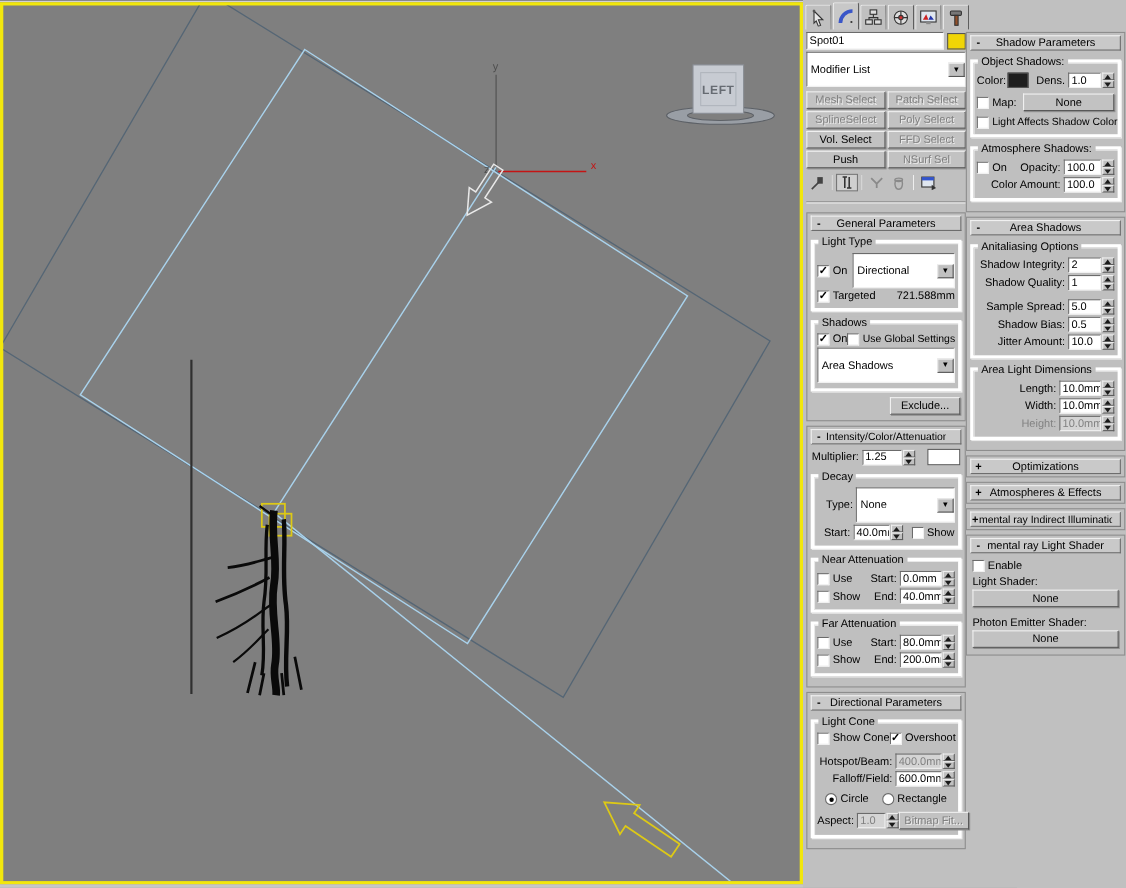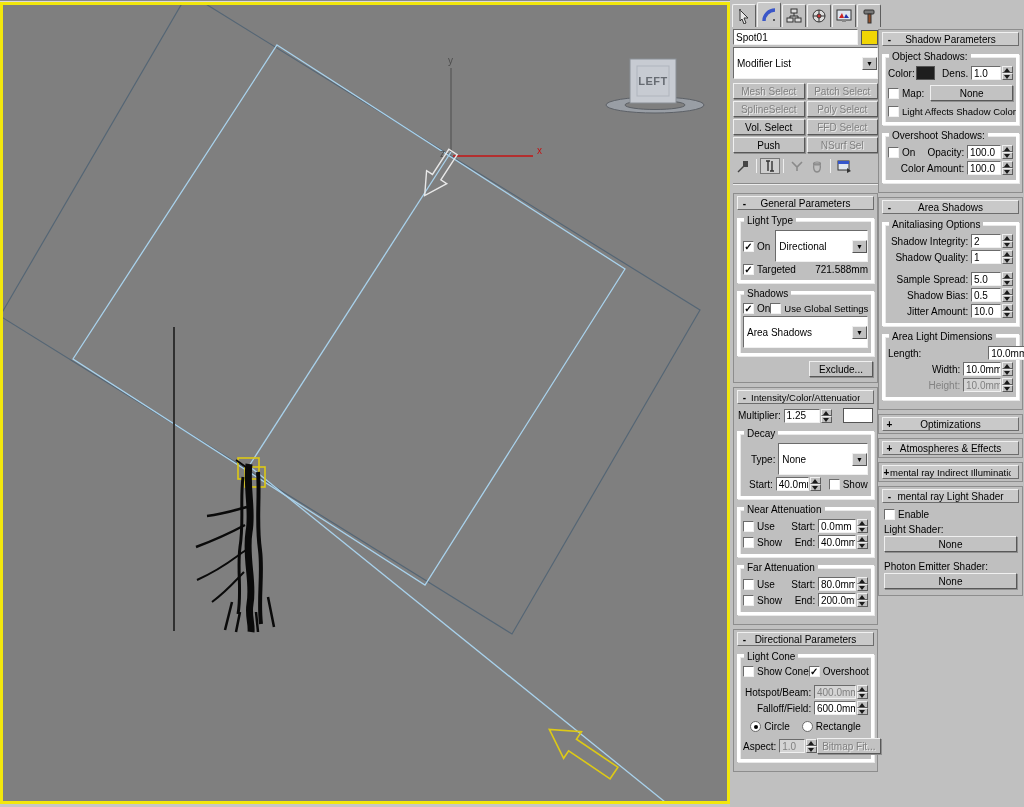--- a/index.html
+++ b/index.html
@@ -479,21 +479,21 @@
           <span class="lbl">Map:</span>
           <span class="sp" style="max-width:6px;"></span>
           <span class="btn" style="flex:1;">None</span>
         </div>
         <div class="row" style="margin-top:5px;align-items:center;">
           <span class="cb"></span>
           <span class="lbl small">Light Affects Shadow Color</span>
         </div>
       </div>
       <div class="grp">
-        <span class="legend">Overshoot Shadows:</span>
+        <span class="legend">Atmosphere Shadows:</span>
         <div class="row">
           <span class="cb"></span>
           <span class="lbl">On</span>
           <span class="sp"></span>
           <span class="lbl">Opacity:</span>&nbsp;
           <span class="fld" style="width:34px;">
               <span>100.0</span>
             </span>
           <span class="spin">
               <b class="up"></b>
@@ -566,21 +566,21 @@
               <span>10.0</span>
             </span>
           <span class="spin">
               <b class="up"></b>
               <b class="dn"></b>
             </span>
         </div>
       </div>
       <div class="grp">
         <span class="legend">Area Light Dimensions</span>
-        <div class="row" style="gap:32px;">
+        <div class="row" style="justify-content:flex-end;">
           <span class="lbl">Length:</span>&nbsp;
           <span class="fld" style="width:38px;">
               <span>10.0mm</span>
             </span>
           <span class="spin">
               <b class="up"></b>
               <b class="dn"></b>
             </span>
         </div>
         <div class="row" style="justify-content:flex-end;">

